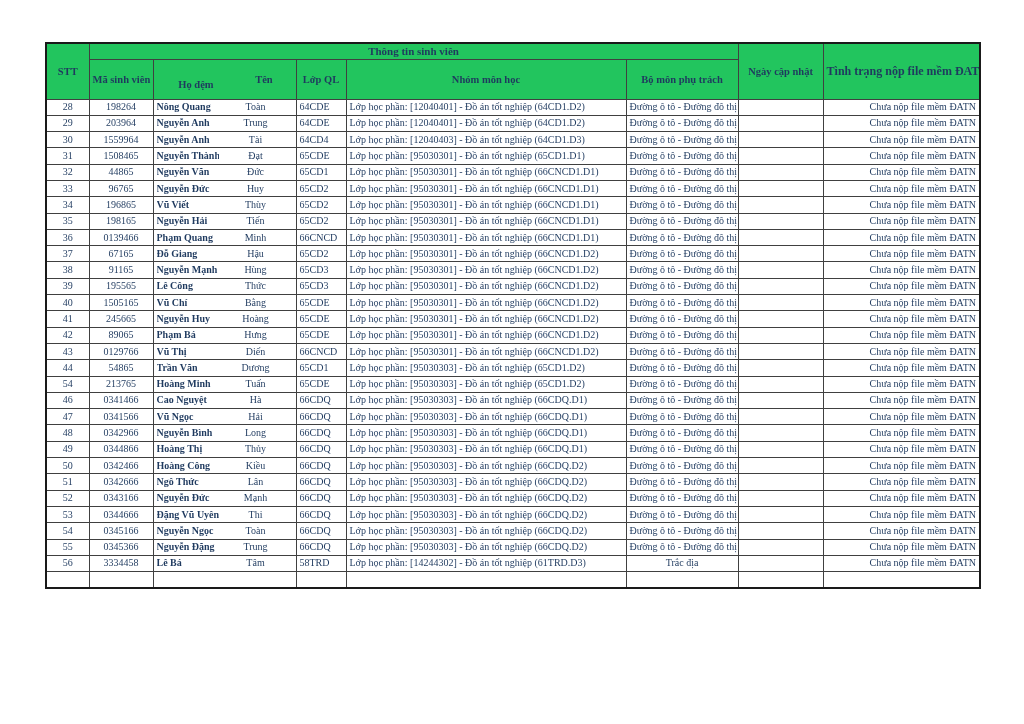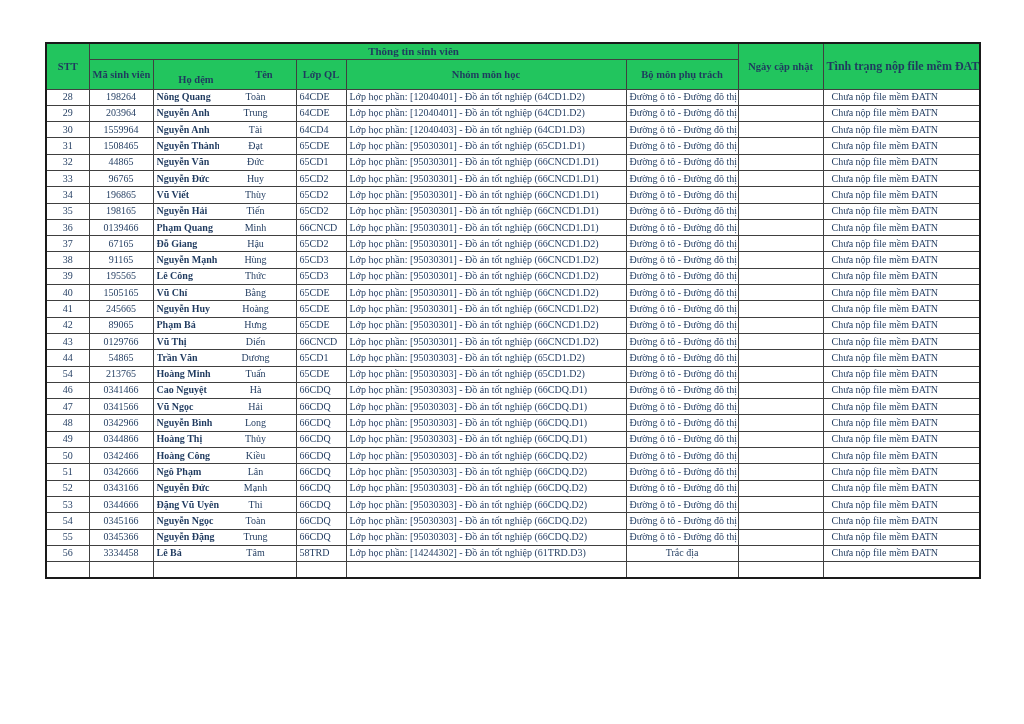--- a/index.html
+++ b/index.html
@@ -29,29 +29,29 @@
     overflow: hidden;
     box-sizing: border-box;
   }
   .student-table thead th {
     background: #22c55e;
     font-weight: bold;
     font-size: 10.5px;
     text-align: center;
   }
   tr.h1 { height: 16px; }
-  tr.h2 { height: 30px; }
+  tr.h2 { height: 40px; }
   .student-table thead th.group-th { font-size: 11px; }
   .student-table thead th.status-th { font-size: 12px; }
 
   .student-table tbody tr { height: 16.3px; margin-left: 30px; }
   .student-table tbody td { font-size: 10px; line-height: 1; }
   td.c-center { text-align: center; }
   td.c-left { text-align: left; }
-  td.c-status { padding-left: 8px; }
+  td.c-status { padding-left: 8px; text-align: right; }
 
   .name-wrap { display: flex; align-items: center; width: 100%; }
   .name-wrap .ho { width: 62px; flex: 0 0 62px; text-align: left; overflow: hidden; font-weight: bold; }
   .name-wrap .ten { flex: 1; text-align: center; overflow: hidden; font-family: Liberation Serif, serif; }
   .name-head { display: flex; align-items: center; width: 100%; }
   .name-head .ho-h { width: 58%; text-align: center; margin-top: 11px; }
   .name-head .ten-h { flex: 1; text-align: center; }
 
   tr.empty-row { height: 16px; }
 </style>
@@ -434,21 +434,21 @@
           <td class="c-left">Lớp học phần: [95030303] - Đồ án tốt nghiệp (66CDQ.D2)</td>
           <td class="c-center">Đường ô tô - Đường đô thị</td>
           <td class="c-center"></td>
           <td class="c-left c-status">Chưa nộp file mềm ĐATN</td>
         </tr>
         <tr>
           <td class="c-center">51</td>
           <td class="c-center">0342666</td>
           <td class="c-left">
             <div class="name-wrap">
-              <span class="ho">Ngô Phạm</span>
+              <span class="ho">Ngô Thức</span>
               <span class="ten">Lân</span>
             </div>
           </td>
           <td class="c-left">66CDQ</td>
           <td class="c-left">Lớp học phần: [95030303] - Đồ án tốt nghiệp (66CDQ.D2)</td>
           <td class="c-center">Đường ô tô - Đường đô thị</td>
           <td class="c-center"></td>
           <td class="c-left c-status">Chưa nộp file mềm ĐATN</td>
         </tr>
         <tr>

